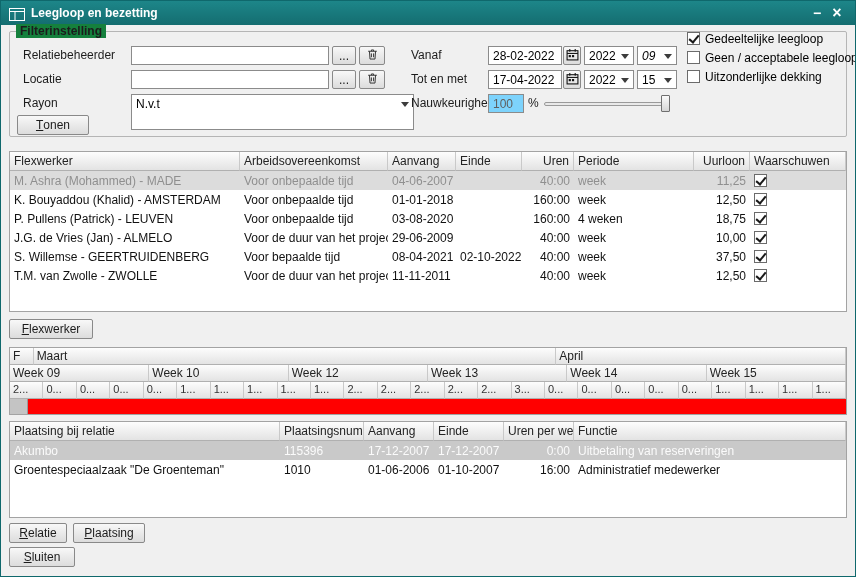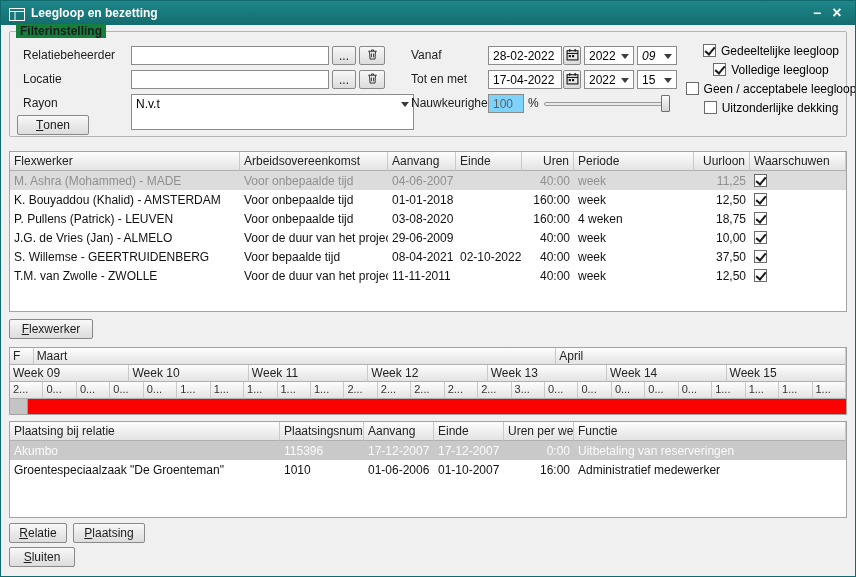--- a/index.html
+++ b/index.html
@@ -128,28 +128,24 @@
   <span class="select" style="left:636px;top:69px;width:40px;height:19px;"><span>15</span></span>
 
   <span class="lbl" style="left:410px;top:93px;">Nauwkeurigheid</span>
   <input class="input disabled" style="left: 487px; top: 93px; width: 36px; height: 19px;" value="100">
   <span class="lbl" style="left:527px;top:93px;">%</span>
   <div class="slider" style="left:543px;top:93px;width:126px;">
     <div class="slider-track"></div>
     <div class="slider-thumb" style="left: calc(100% - 9px);"></div>
   </div>
 
-  <div class="checklist" style="left:686px;top:40px;width:168px;align-items:center;">
+  <div class="checklist" style="left:686px;top:28px;width:168px;">
       <div class="cb-row">
         <div class="checkbox checked"></div>
         <div class="cb-label">Gedeeltelijke leegloop</div>
-      </div>
-      <div class="cb-row">
-        <div class="checkbox checked"></div>
-        <div class="cb-label">Volledige leegloop</div>
       </div>
       <div class="cb-row">
         <div class="checkbox"></div>
         <div class="cb-label">Geen / acceptabele leegloop</div>
       </div>
       <div class="cb-row">
         <div class="checkbox"></div>
         <div class="cb-label">Uitzonderlijke dekking</div>
       </div>
     </div>
@@ -245,21 +241,20 @@
 
   <div class="timeline" style="left:8px;top:346px;width:838px;">
     <div class="tl-row">
         <div class="tl-cell" style="flex: 1 0 0px;">F</div>
         <div class="tl-cell" style="flex: 31 0 0px;">Maart</div>
         <div class="tl-cell" style="flex: 17 0 0px;">April</div>
       </div>
     <div class="tl-row">
         <div class="tl-cell" style="flex: 1 0 0px;">Week 09</div>
         <div class="tl-cell" style="flex: 1 0 0px;">Week 10</div>
-        <div class="tl-cell" style="flex: 1 0 0px;">Week 11</div>
         <div class="tl-cell" style="flex: 1 0 0px;">Week 12</div>
         <div class="tl-cell" style="flex: 1 0 0px;">Week 13</div>
         <div class="tl-cell" style="flex: 1 0 0px;">Week 14</div>
         <div class="tl-cell" style="flex: 1 0 0px;">Week 15</div>
       </div>
     <div class="tl-row">
         <div class="tl-cell tl-day" style="flex: 1 0 0px;">2...</div>
         <div class="tl-cell tl-day" style="flex: 1 0 0px;">0...</div>
         <div class="tl-cell tl-day" style="flex: 1 0 0px;">0...</div>
         <div class="tl-cell tl-day" style="flex: 1 0 0px;">0...</div>

